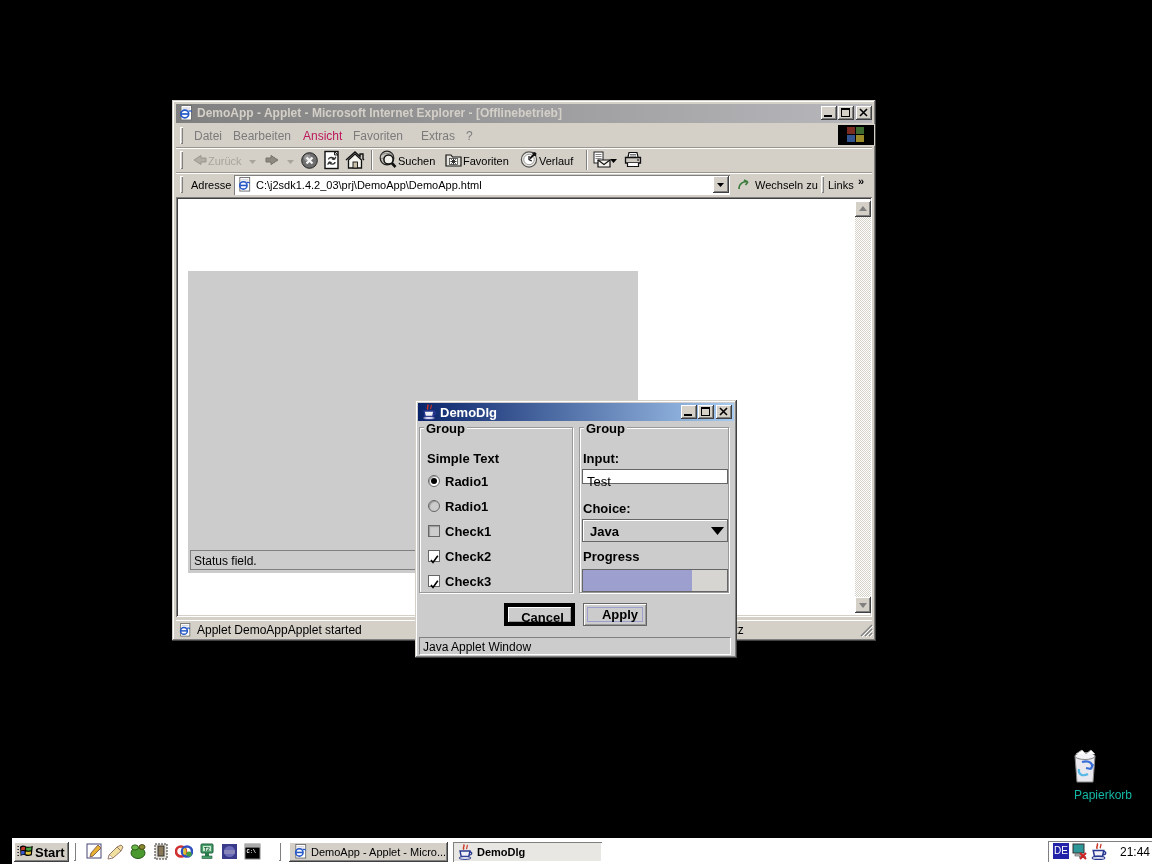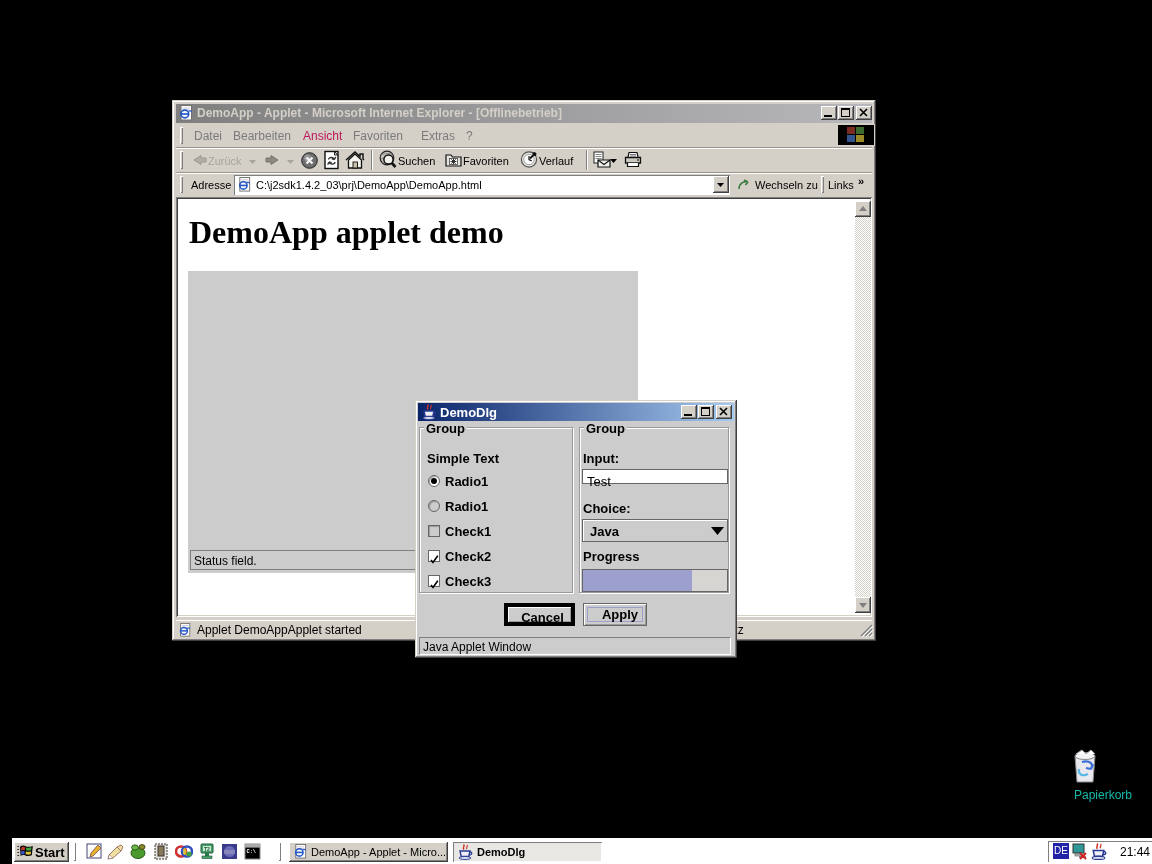--- a/index.html
+++ b/index.html
@@ -178,21 +178,20 @@
       </svg>
       <div class="abs" style="left:19px; top:4px; font-size:11px;">Wechseln zu</div>
     </div>
     <div class="abs" style="left:645px; top:4px; width:3px; height:17px; box-shadow: inset 1px 1px 0 #fff, inset -1px -1px 0 #808080;"></div>
     <div class="abs" style="left:652px; top:7px; font-size:11px;">Links</div>
     <div class="abs" style="left:682px; top:3px; font-size:11px; font-weight:bold;">»</div>
   </div>
 
   <div class="abs sunken" style="left:4px; top:97px; width:696px; height:420px; background:#fff;">
 
-    <div class="abs" style="font-family:'Liberation Serif', serif; font-size:32px; font-weight:bold; color:#000; top:17px; left:13px;">DemoApp applet demo</div>
 
     <div class="abs" style="left:12px; top:74px; width:450px; height:302px; background:#cccccc;">
       <div class="abs" style="left:2px; top:279px; width:446px; height:20px; border:1px solid #808080;">
         <span class="abs" style="left:3px; top:3px; font-size:12px;">Status field.</span>
       </div>
     </div>
 
     <div class="abs" style="left:679px; top:4px; width:16px; height:412px; background-image:repeating-conic-gradient(#fff 0 25%, #d6d2ca 0 50%); background-size:2px 2px;">
       <div class="abs btnface" style="left:0; top:0; width:16px; height:16px;">
         <svg width="16" height="16" viewBox="0 0 16 16">

